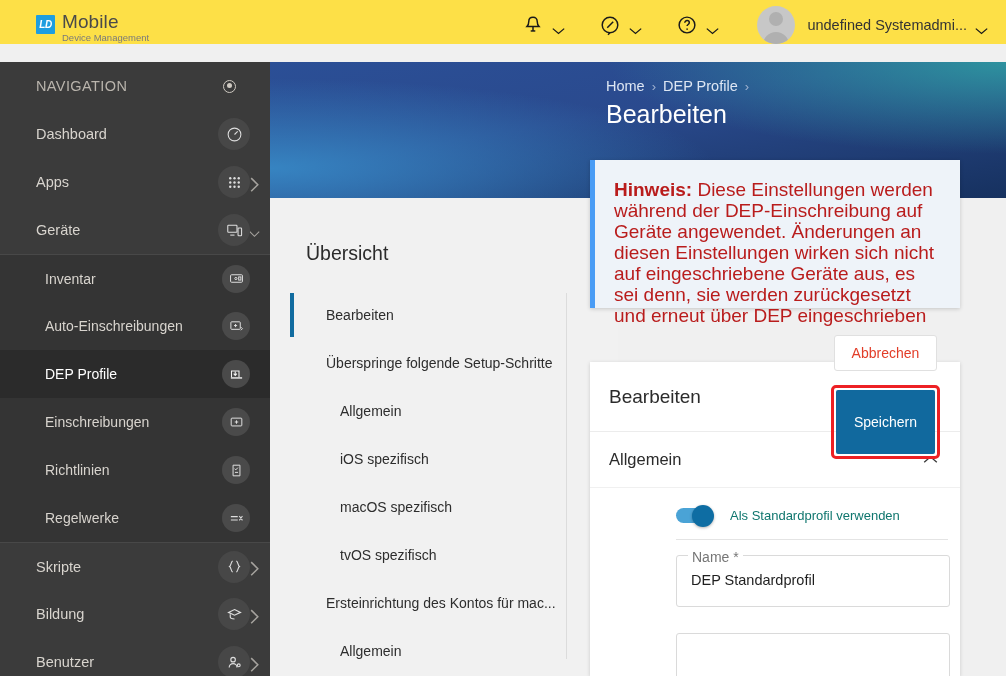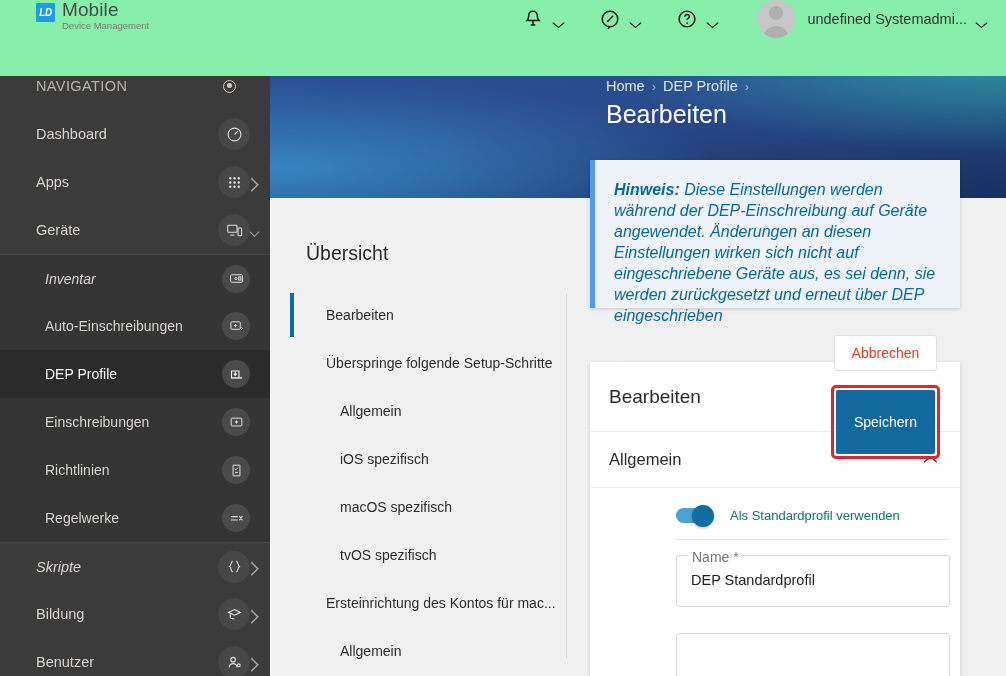--- a/index.html
+++ b/index.html
@@ -6,22 +6,22 @@
   html, body {
     width: 1006px; height: 676px;
     font-family: "Liberation Sans", sans-serif;
     background: #f0f0f0;
     overflow: hidden;
   }
   #app { position: relative; width: 1006px; height: 676px; }
 
   
   .topbar {
-    position: absolute; left: 0; top: 0; width: 1006px; height: 76px;
-    background: #86efac; display: flex; align-items: flex-start;
+    position: absolute; left: 0; top: 0; width: 1006px; height: 44px;
+    background: #fde047; display: flex; align-items: flex-end;
     z-index: 30;
   }
   .brand { display: flex; align-items: flex-start; margin-left: 36px; }
   .brand-mark {
     width: 19px; height: 19px; background: #1e9ee0; color: #fff;
     font-size: 10px; font-weight: bold; line-height: 19px; text-align: center;
     font-style: italic; border-radius: 1px; margin-top: 3px; letter-spacing: -.5px;
   }
   .brand-text { margin-left: 7px; }
   .brand-title { font-size: 19px; color: #4a4a4a; line-height: 19px; letter-spacing: .1px; }
@@ -64,21 +64,21 @@
     content: ""; position: absolute; left: 2.5px; top: 2.5px; width: 5px; height: 5px;
     background: #cfcac2; border-radius: 50%;
   }
 
   .nav-row {
     position: relative; height: 48px; display: flex; align-items: center;
     cursor: pointer; color: #d8d4ce; font-size: 14.5px;
   }
   .nav-row.lvl1 { padding-left: 36px; }
   .nav-row.lvl2 { padding-left: 45px; font-size: 14px; }
-  .nav-row.group-start { border-top: 1px solid #484848; font-style: italic; }
+  .nav-row.group-start { border-top: 1px solid #484848; }
   .nav-row.sub { background: #343434; }
   .nav-row.active { background: #2b2b2b; color: #ffffff; }
   .nav-row .arr { margin-left: auto; margin-right: 10px; width: 11px; height: 11px; opacity: .75; }
   .nav-row .pill {
     position: absolute; right: 20px; top: 50%; transform: translateY(-50%);
     width: 32px; height: 32px; border-radius: 50%; background: #474747;
     display: flex; align-items: center; justify-content: center;
   }
   .nav-row.sub .pill, .nav-row.active .pill { width: 28px; height: 28px; background: #4a4a4a; }
   .nav-row .pill svg { width: 17px; height: 17px; display: block; }
@@ -104,21 +104,21 @@
     font-size: 25px; color: #ffffff; font-weight: 400;
   }
 
   
   .notice {
     position: absolute; left: 590px; top: 160px; width: 370px; height: 148px;
     background: #eef3f9; border-left: 5px solid #4a9cf5;
     box-shadow: 0 1px 4px rgba(0,0,0,.18); z-index: 10;
   }
   .notice-inner {
-    padding: 19px 22px 0 19px; font-size: 16px; line-height: 21px; color: #0369a1; font-style: italic;
+    padding: 19px 22px 0 19px; font-size: 19px; line-height: 21px; color: #b91c1c;
   }
   .notice-inner b { font-weight: bold; }
 
   
   .midcol {
     position: absolute; left: 270px; top: 198px; width: 348px; height: 478px;
     background: #f1f1f1; z-index: 4;
   }
   .midcol h2 {
     font-size: 19.5px; font-weight: 400; color: #2b2b2b;

